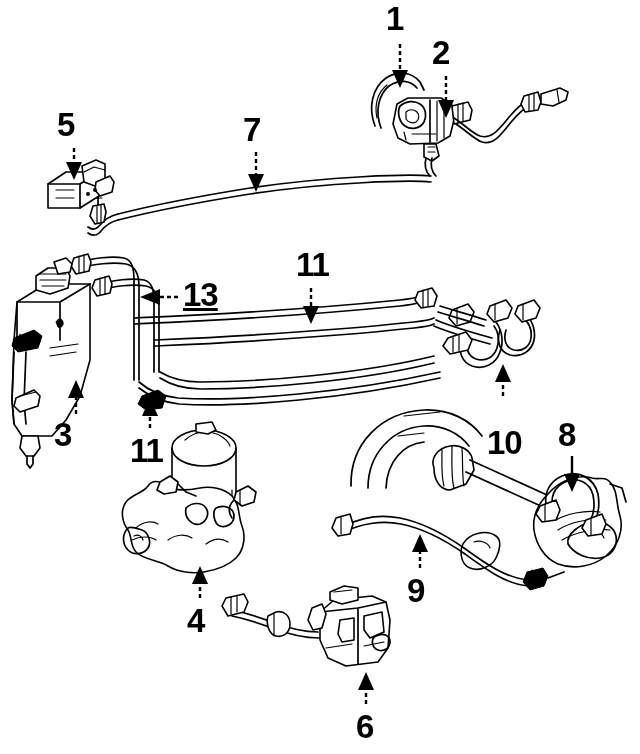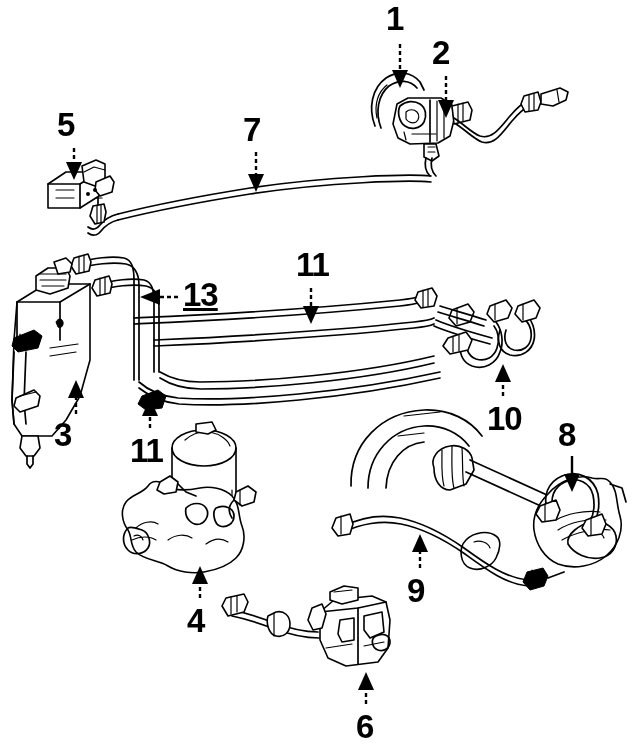--- a/index.html
+++ b/index.html
@@ -380,19 +380,19 @@
   </svg>
 
   <div class="callout-label" style="left:386px; top:2px;">1</div>
   <div class="callout-label" style="left:432px; top:36px;">2</div>
   <div class="callout-label" style="left:57px;  top:108px;">5</div>
   <div class="callout-label" style="left:243px; top:113px;">7</div>
   <div class="callout-label" style="left:296px; top:248px;">11</div>
   <div class="callout-label" style="left:183px; top:278px;text-decoration:underline;">13</div>
   <div class="callout-label" style="left:54px;  top:418px;">3</div>
   <div class="callout-label" style="left:130px; top:434px;">11</div>
-  <div class="callout-label" style="left:487px; top:402px;">10</div>
+  <div class="callout-label" style="left:487px; top:426px;">10</div>
   <div class="callout-label" style="left:558px; top:418px;">8</div>
   <div class="callout-label" style="left:407px; top:574px;">9</div>
   <div class="callout-label" style="left:187px; top:604px;">4</div>
   <div class="callout-label" style="left:356px; top:710px;">6</div>
 
 </div>
 
 </body></html>

